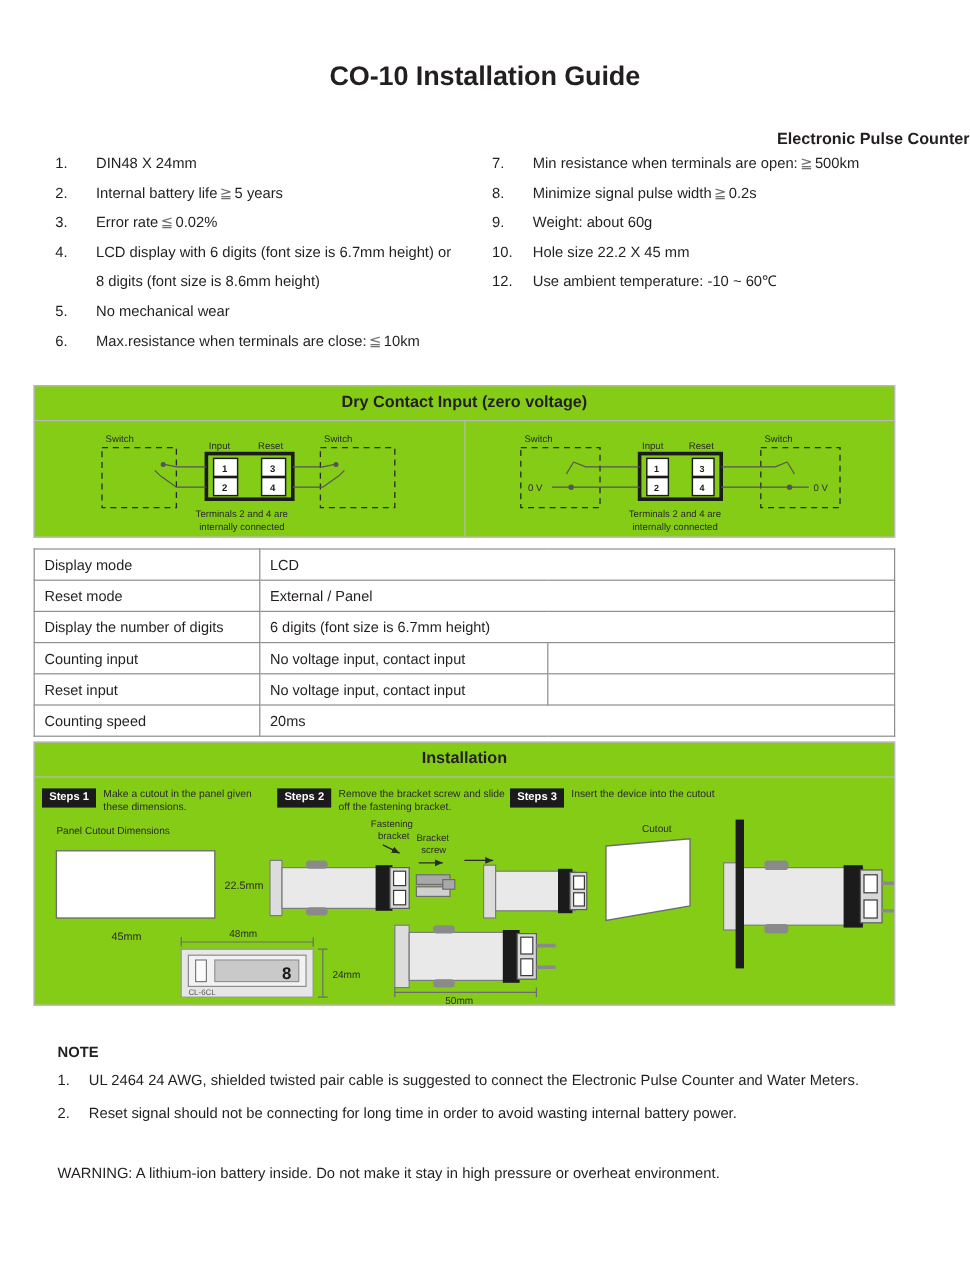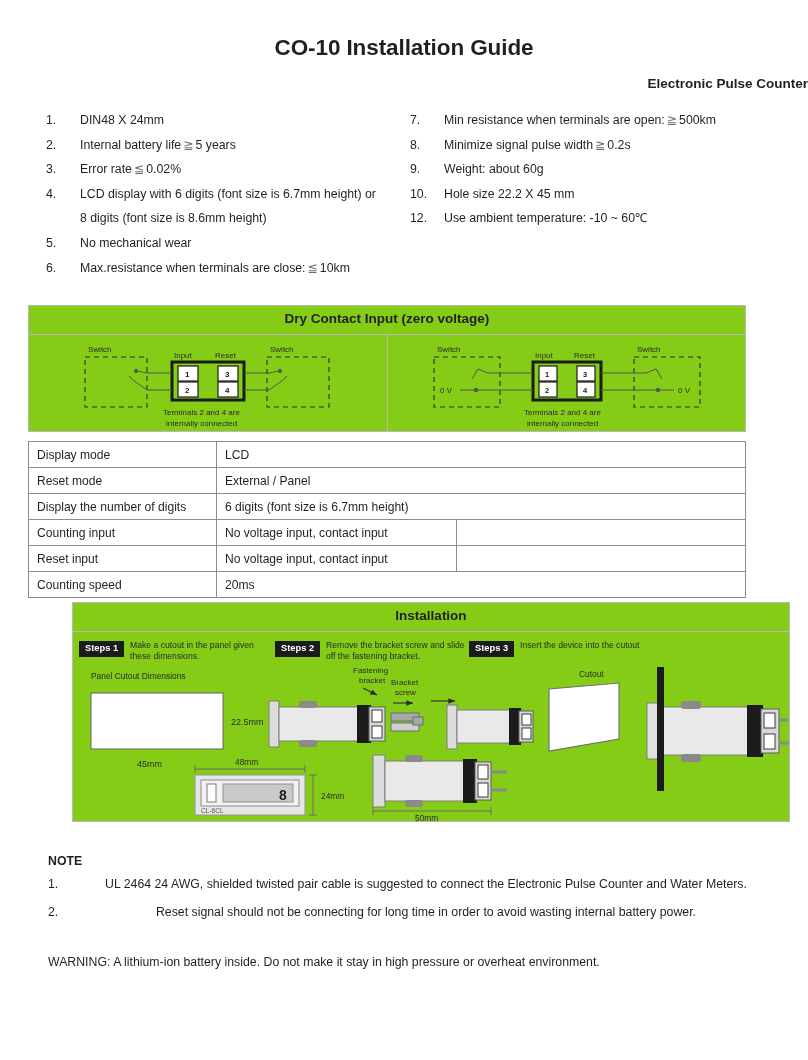--- a/index.html
+++ b/index.html
@@ -6,21 +6,21 @@
   body{
     width:808px;height:1060px;background:#ffffff;
     font-family:"Liberation Sans", sans-serif;
     color:#231f20;position:relative;overflow:hidden;
   }
   .page{position:relative;width:808px;height:1060px;}
 
   
   .doc-title{
     text-align:center;font-size:22.5px;font-weight:bold;
-    letter-spacing:-0.1px;margin:0;padding-top:36px;line-height:1.1;
+    letter-spacing:-0.1px;margin:16px;padding-top:36px;line-height:1.1;
   }
   .doc-sub{
     text-align:right;font-size:13.5px;font-weight:bold;
     margin:0;padding-top:16px;line-height:1.1;
   }
 
   
   .specs{
     position:absolute;left:0;top:108px;width:808px;
     display:flex;
@@ -63,42 +63,42 @@
   #spec-table td{
     border:1px solid #8d8d8d;padding:4px 8px;height:17px;
     vertical-align:middle;
   }
   #spec-table td.c1{width:171px;}
   #spec-table td.c2{width:223px;}
   #spec-table td.c3{border-left:1px solid #8d8d8d;}
   #spec-table tr td:last-child{border-right:1px solid #8d8d8d;}
 
   
-  #install-panel{left:28px;top:602px;width:718px;height:220px;margin-left:44px;}
+  #install-panel{left:28px;top:602px;width:718px;height:220px;}
   .steps-row{display:flex;padding:8px 6px 0 6px;}
   .step{display:flex;align-items:flex-start;}
   .step-badge{
     background:#1b1b1b;color:#fff;font-size:9.3px;font-weight:bold;
     padding:3px 6px 4px 6px;line-height:1;flex:none;white-space:nowrap;
     margin-top:1px;
   }
   .step-text{
     font-size:8.6px;line-height:11.4px;padding-left:6px;color:#2b2b2b;
   }
   .s1{width:196px;} .s2{width:194px;} .s3{width:176px;} .s4{width:152px;}
   .install-art{position:absolute;left:0;top:52px;width:716px;height:166px;}
 
   
   .note-wrap{position:absolute;left:48px;top:855px;width:730px;}
   .note-title{font-size:12.3px;font-weight:bold;line-height:1.1;}
   .note-item{
     display:flex;font-size:12.3px;line-height:25px;margin-top:3px;
   }
   .note-num{width:26px;flex:none;}
-  .note-txt{flex:1;text-align:center;}
+  .note-txt{flex:1;}
   .warning{font-size:12.3px;line-height:1.2;margin-top:30px;}
 </style>
 </head>
 <body>
 
 <div class="page">
 
   <h1 class="doc-title">CO-10 Installation Guide</h1>
   <h2 class="doc-sub">Electronic Pulse Counter</h2>
 

